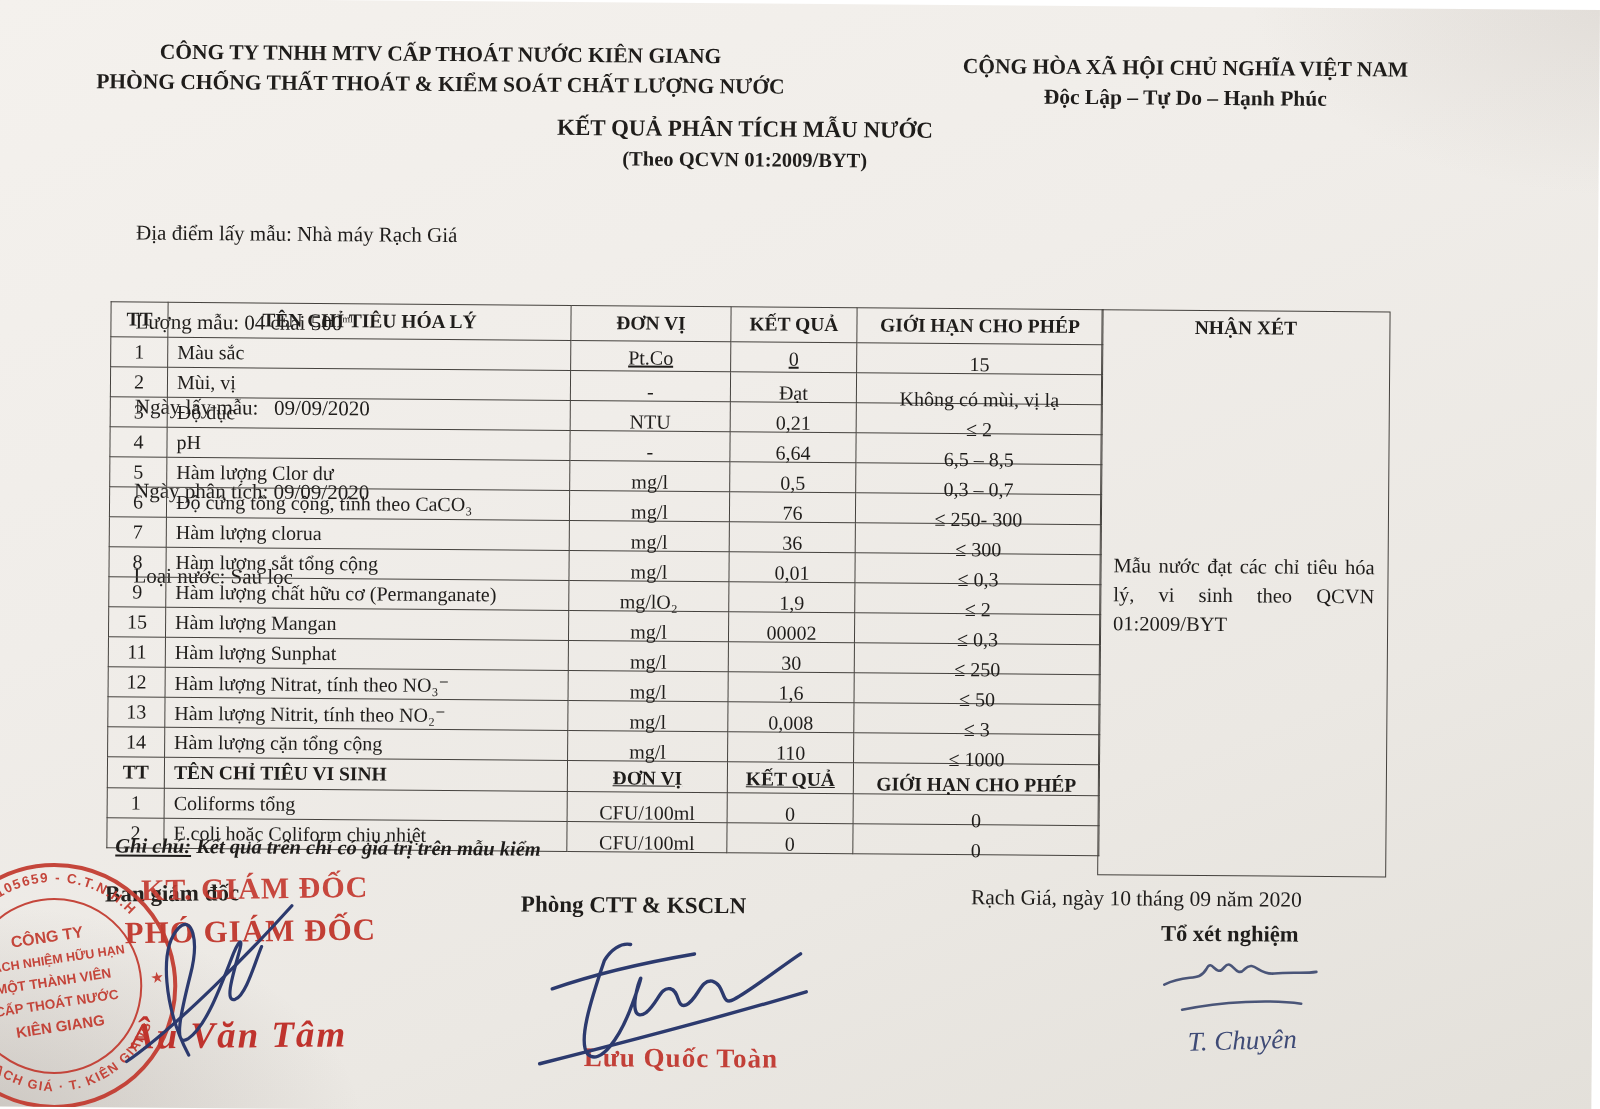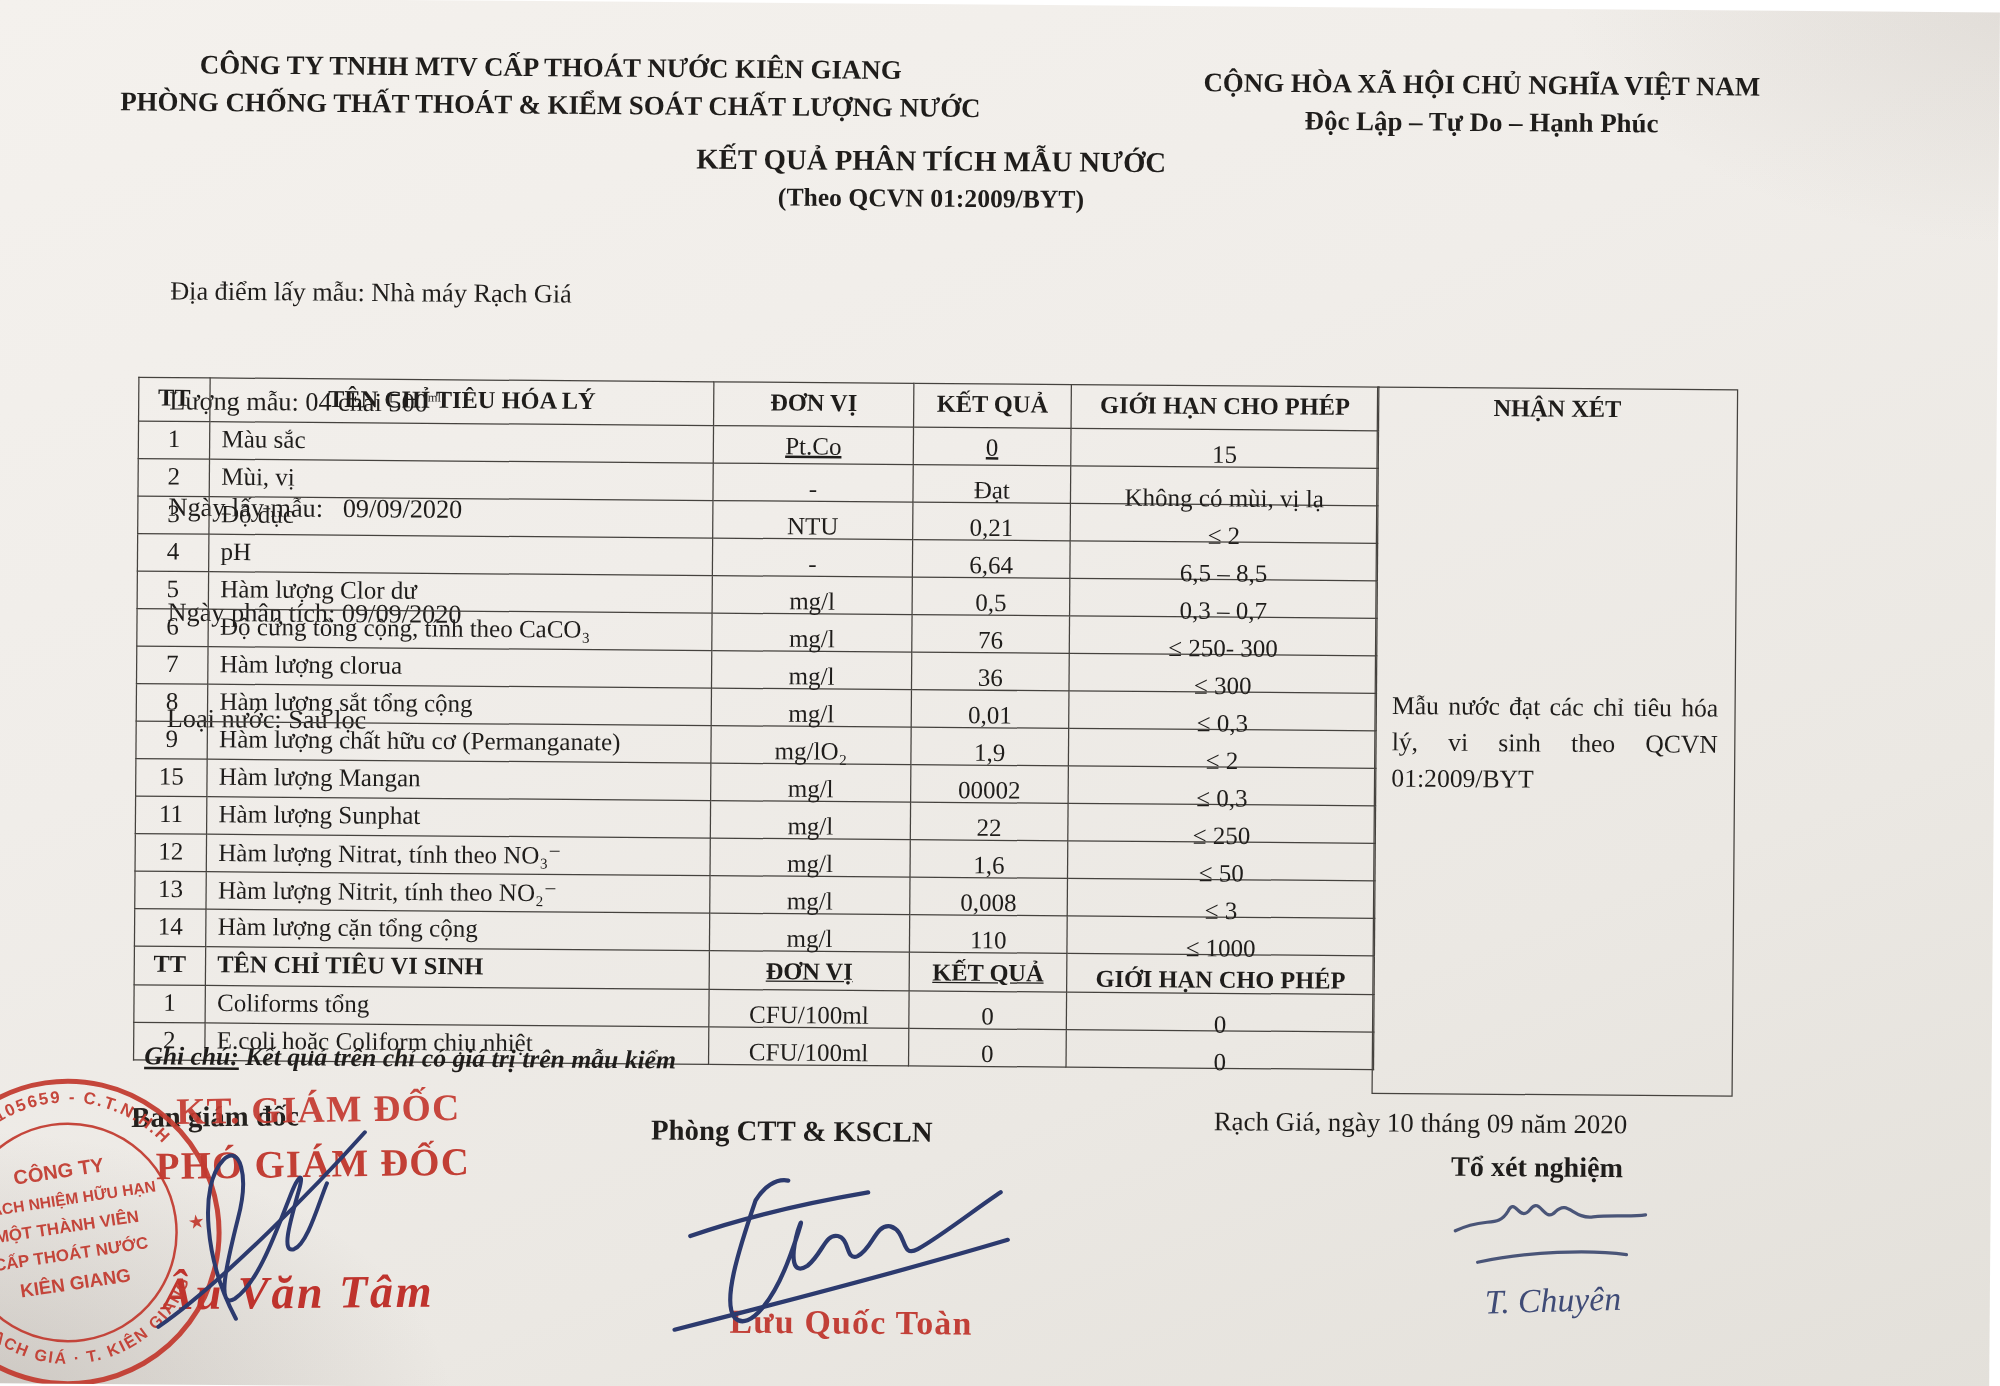--- a/index.html
+++ b/index.html
@@ -167,21 +167,21 @@
           <td class="tt">15</td>
           <td class="nm">Hàm lượng Mangan</td>
           <td class="ctr"><span class="sh1">mg/l</span></td>
           <td class="ctr"><span class="sh1">00002</span></td>
           <td class="ctr"><span class="sh2">≤ 0,3</span></td>
         </tr>
         <tr class="brow">
           <td class="tt">11</td>
           <td class="nm">Hàm lượng Sunphat</td>
           <td class="ctr"><span class="sh1">mg/l</span></td>
-          <td class="ctr"><span class="sh1">22</span></td>
+          <td class="ctr"><span class="sh1">30</span></td>
           <td class="ctr"><span class="sh2">≤ 250</span></td>
         </tr>
         <tr class="brow">
           <td class="tt">12</td>
           <td class="nm">Hàm lượng Nitrat, tính theo NO₃⁻</td>
           <td class="ctr"><span class="sh1">mg/l</span></td>
           <td class="ctr"><span class="sh1">1,6</span></td>
           <td class="ctr"><span class="sh2">≤ 50</span></td>
         </tr>
         <tr class="brow">

